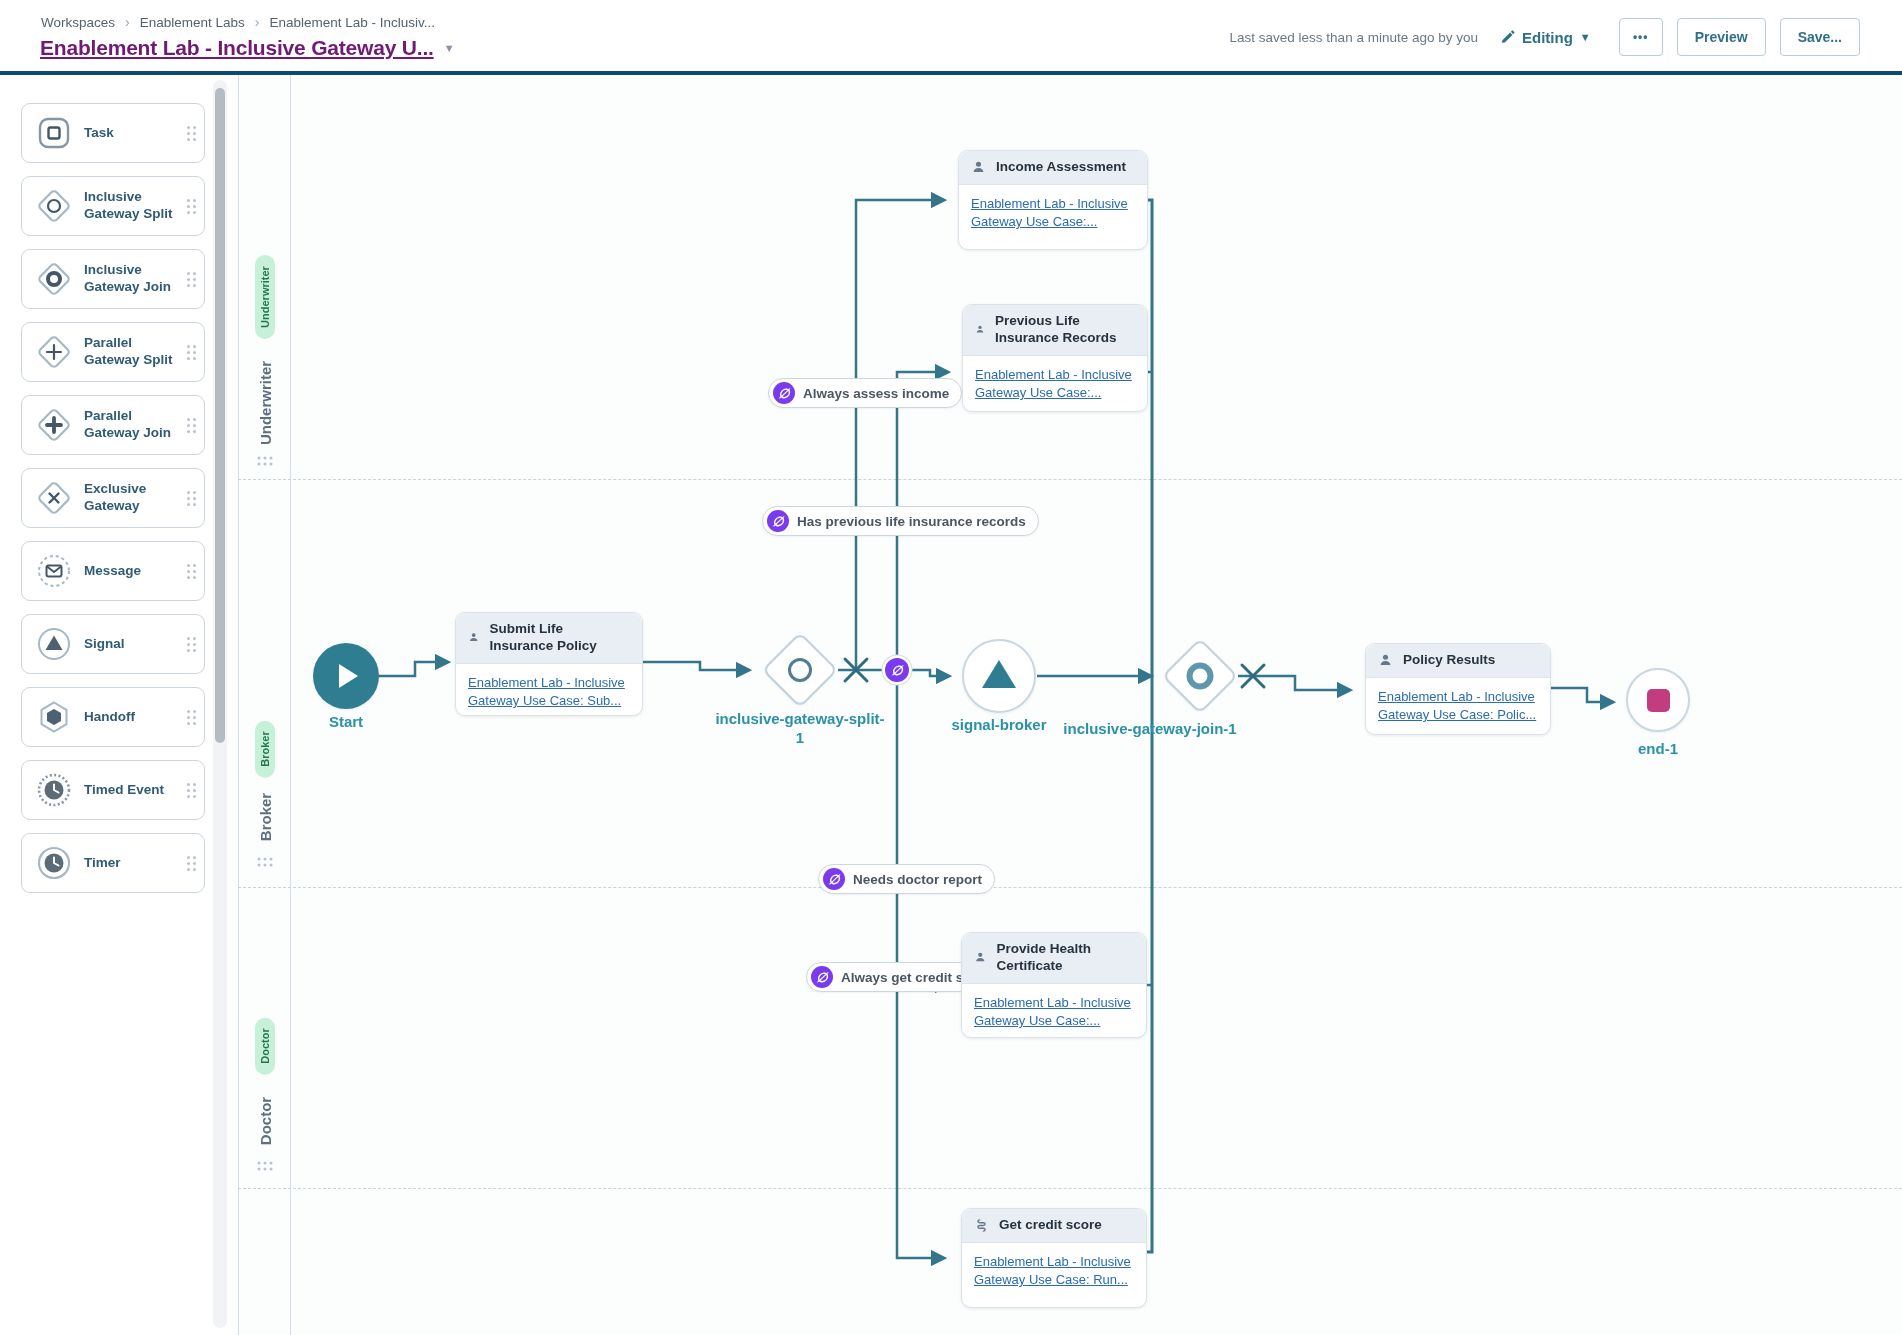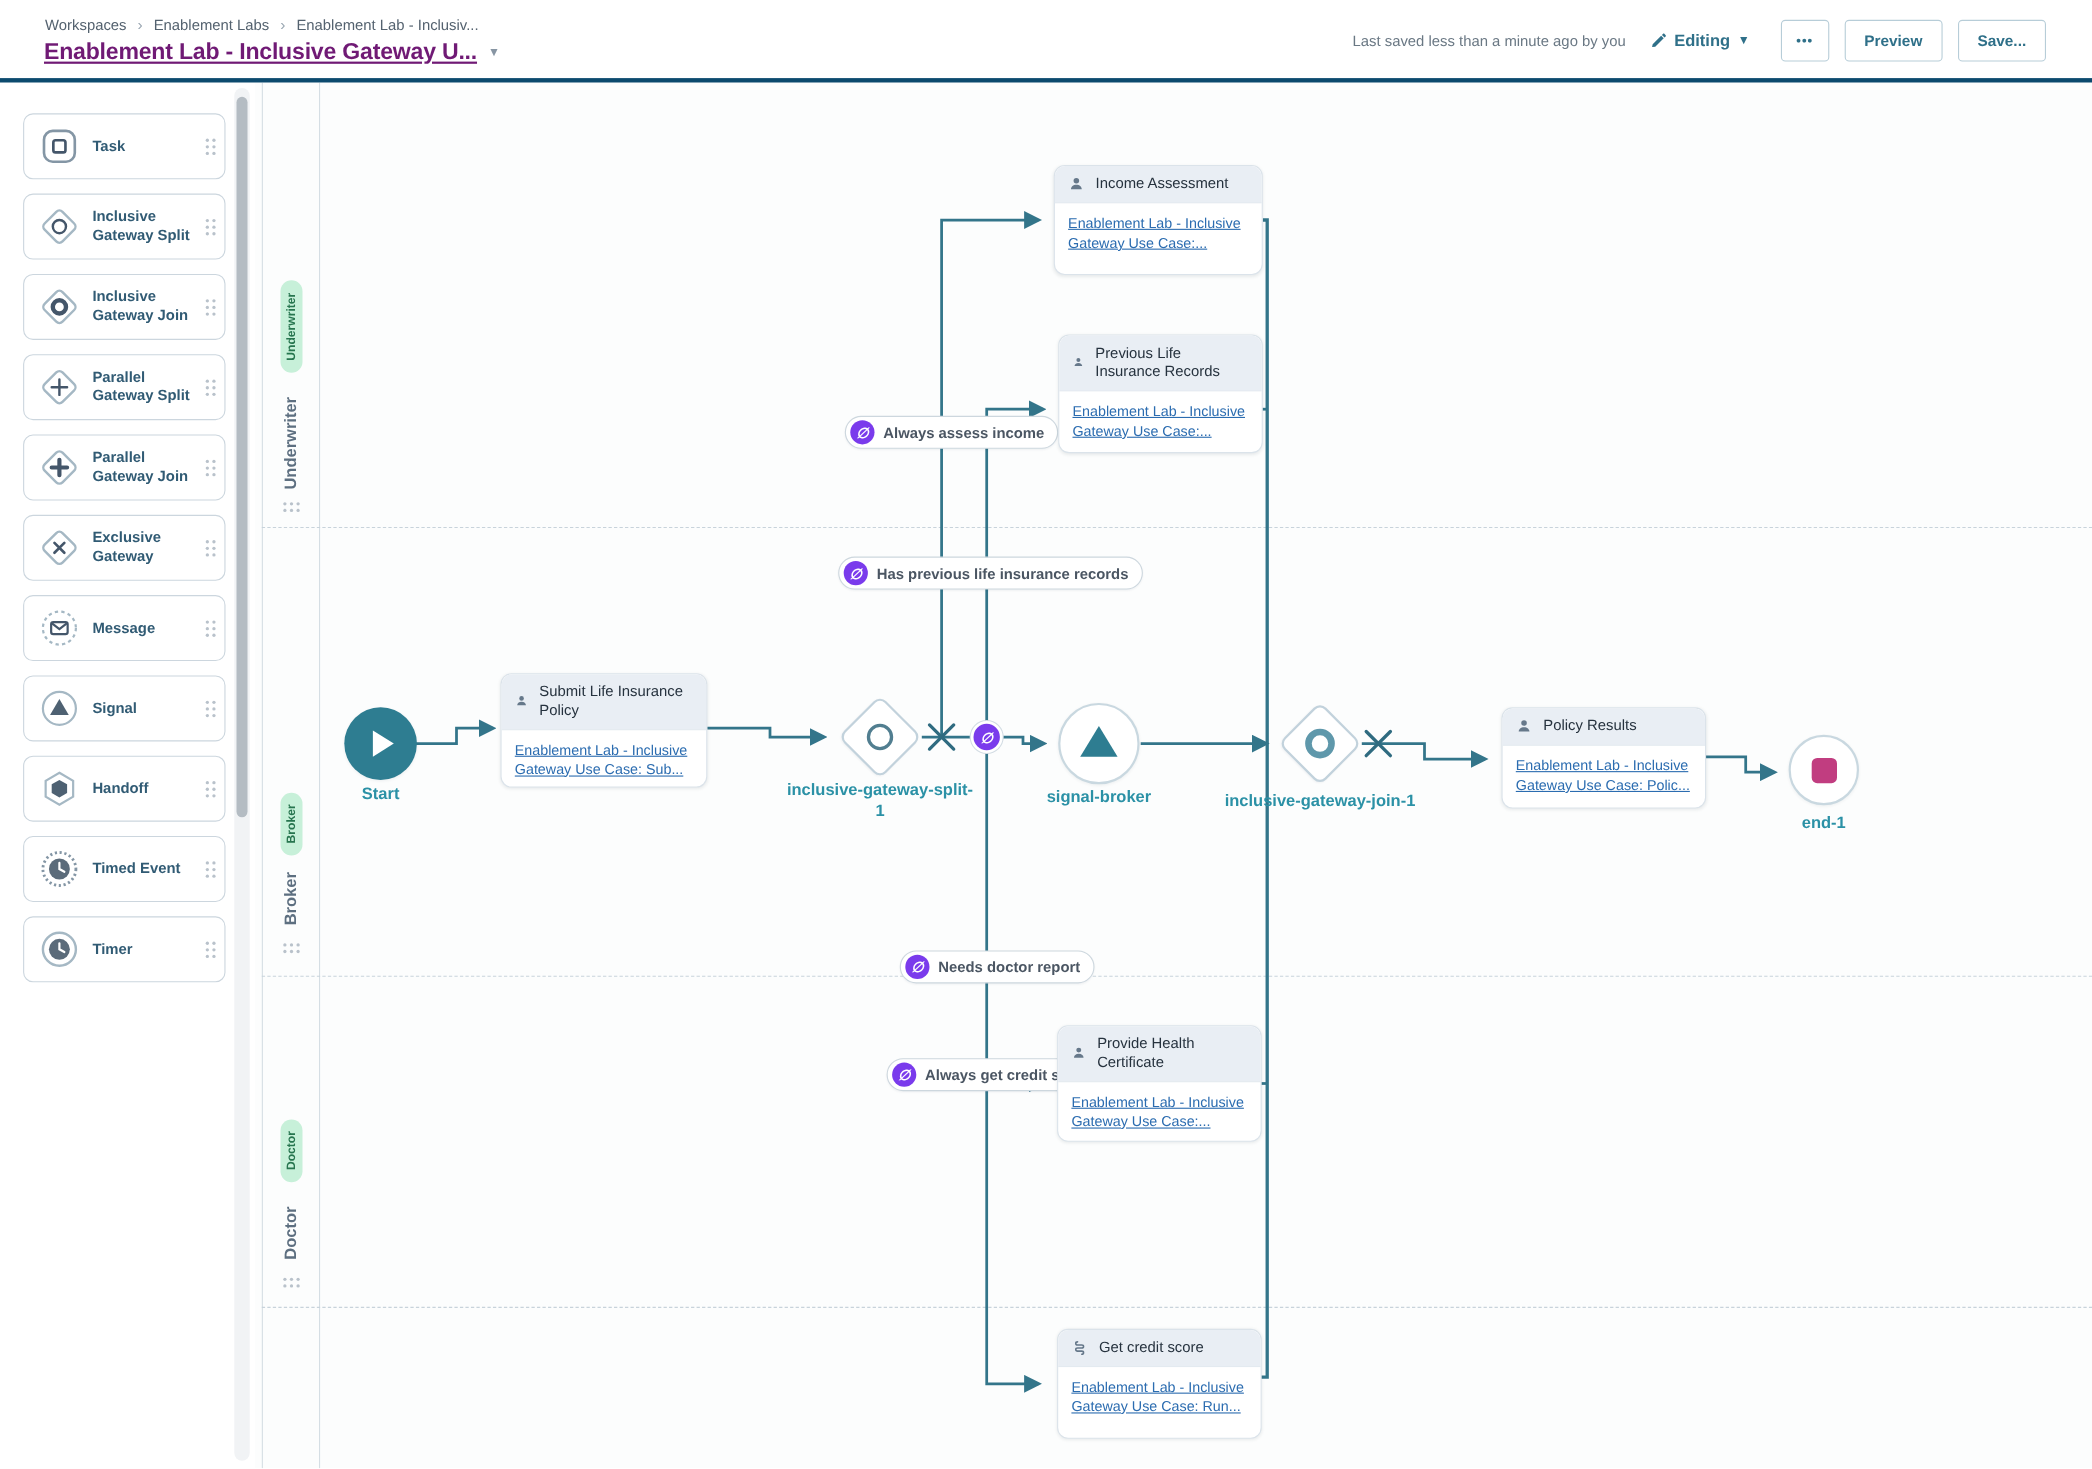--- a/index.html
+++ b/index.html
@@ -76,21 +76,21 @@
   .ring-thin  { width:24px; height:24px; border:3.5px solid #517e90; }
   .ring-thick { width:27px; height:27px; border:6.5px solid #5f98ab; }
 
   .node-label { position:absolute; text-align:center; color:#2b91a6; font-weight:700; font-size:15px;
                 line-height:1.25; z-index:4; overflow-wrap:break-word; }
 
   .task-card { position:absolute; background:#fff; border:1px solid #dbe3ea; border-radius:10px;
                box-shadow:0 1px 3px rgba(20,40,60,.09); z-index:4; cursor:pointer; }
   .tc-head { display:flex; align-items:center; gap:10px; background:#e9eef4;
              border-bottom:1px solid #dde4eb; border-radius:10px 10px 0 0; padding:8px 12px; }
-  .tc-title { font-size:13.5px; font-weight:400; color:#26323e; line-height:1.25; }
+  .tc-title { font-size:13.5px; font-weight:700; color:#26323e; line-height:1.25; }
   .tc-body { padding:9px 12px; }
   .tc-link { font-size:13px; color:#2b6cb0; text-decoration:underline; line-height:1.35; cursor:pointer; }
 
   .cond-pill { position:absolute; display:flex; align-items:center; gap:8px; background:#fff;
                border:1.5px solid #cdd7de; border-radius:999px; padding:3px 12px 3px 4px;
                box-shadow:0 1px 2px rgba(20,40,60,.06); z-index:3; white-space:nowrap; cursor:pointer; }
   .cond-text { font-size:13.5px; font-weight:700; color:#4b5663; }
   .pbadge { width:22px; height:22px; border-radius:50%; background:#7a3bec; color:#fff;
             display:flex; align-items:center; justify-content:center;
             font-size:13px; font-style:italic; font-weight:700; flex:0 0 22px; }
@@ -434,21 +434,21 @@
 
   <div class="node-circle" style="left:962px; top:639px; width:74px; height:74px">
     <span class="signal-tri"></span>
   </div>
   <div class="node-label" style="left:909px; top:716px; width:180px">signal-broker</div>
 
   <div class="gw" style="left:1173px; top:649px">
     <div class="dia"></div>
       <div class="ring ring-thick"></div>
   </div>
-  <div class="node-label" style="left:1090px; top:720px; width:220px; white-space:nowrap">inclusive-gateway-join-1</div>
+  <div class="node-label" style="left:1040px; top:720px; width:220px; white-space:nowrap">inclusive-gateway-join-1</div>
 
   <div class="node-circle" style="left:1626px; top:668px; width:64px; height:64px">
     <span class="end-square"></span>
   </div>
   <div class="node-label" style="left:1608px; top:740px; width:100px">end-1</div>
 
   <div class="task-card" style="left:958px; top:150px; width:190px; height:100px">
     <div class="tc-head">
       <svg width="15" height="15" viewBox="0 0 16 16">
         <circle cx="8" cy="4.6" r="2.7" fill="#66788a"></circle>

